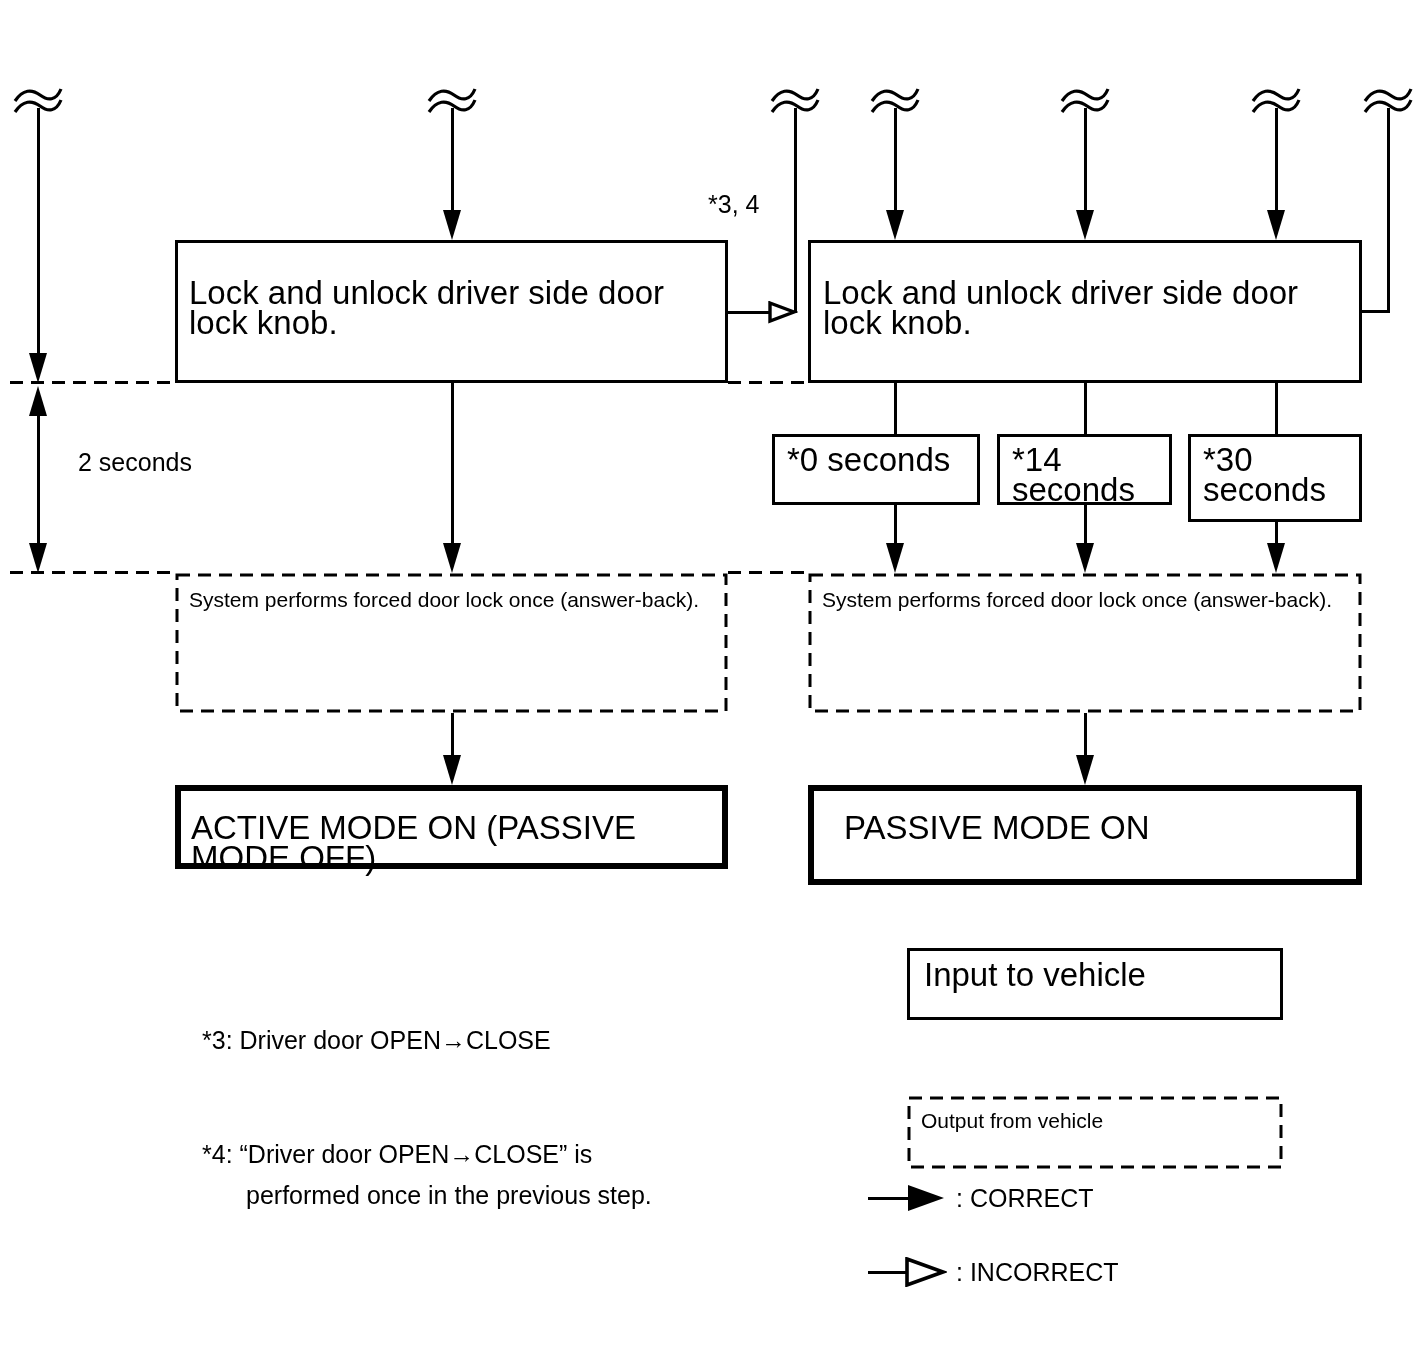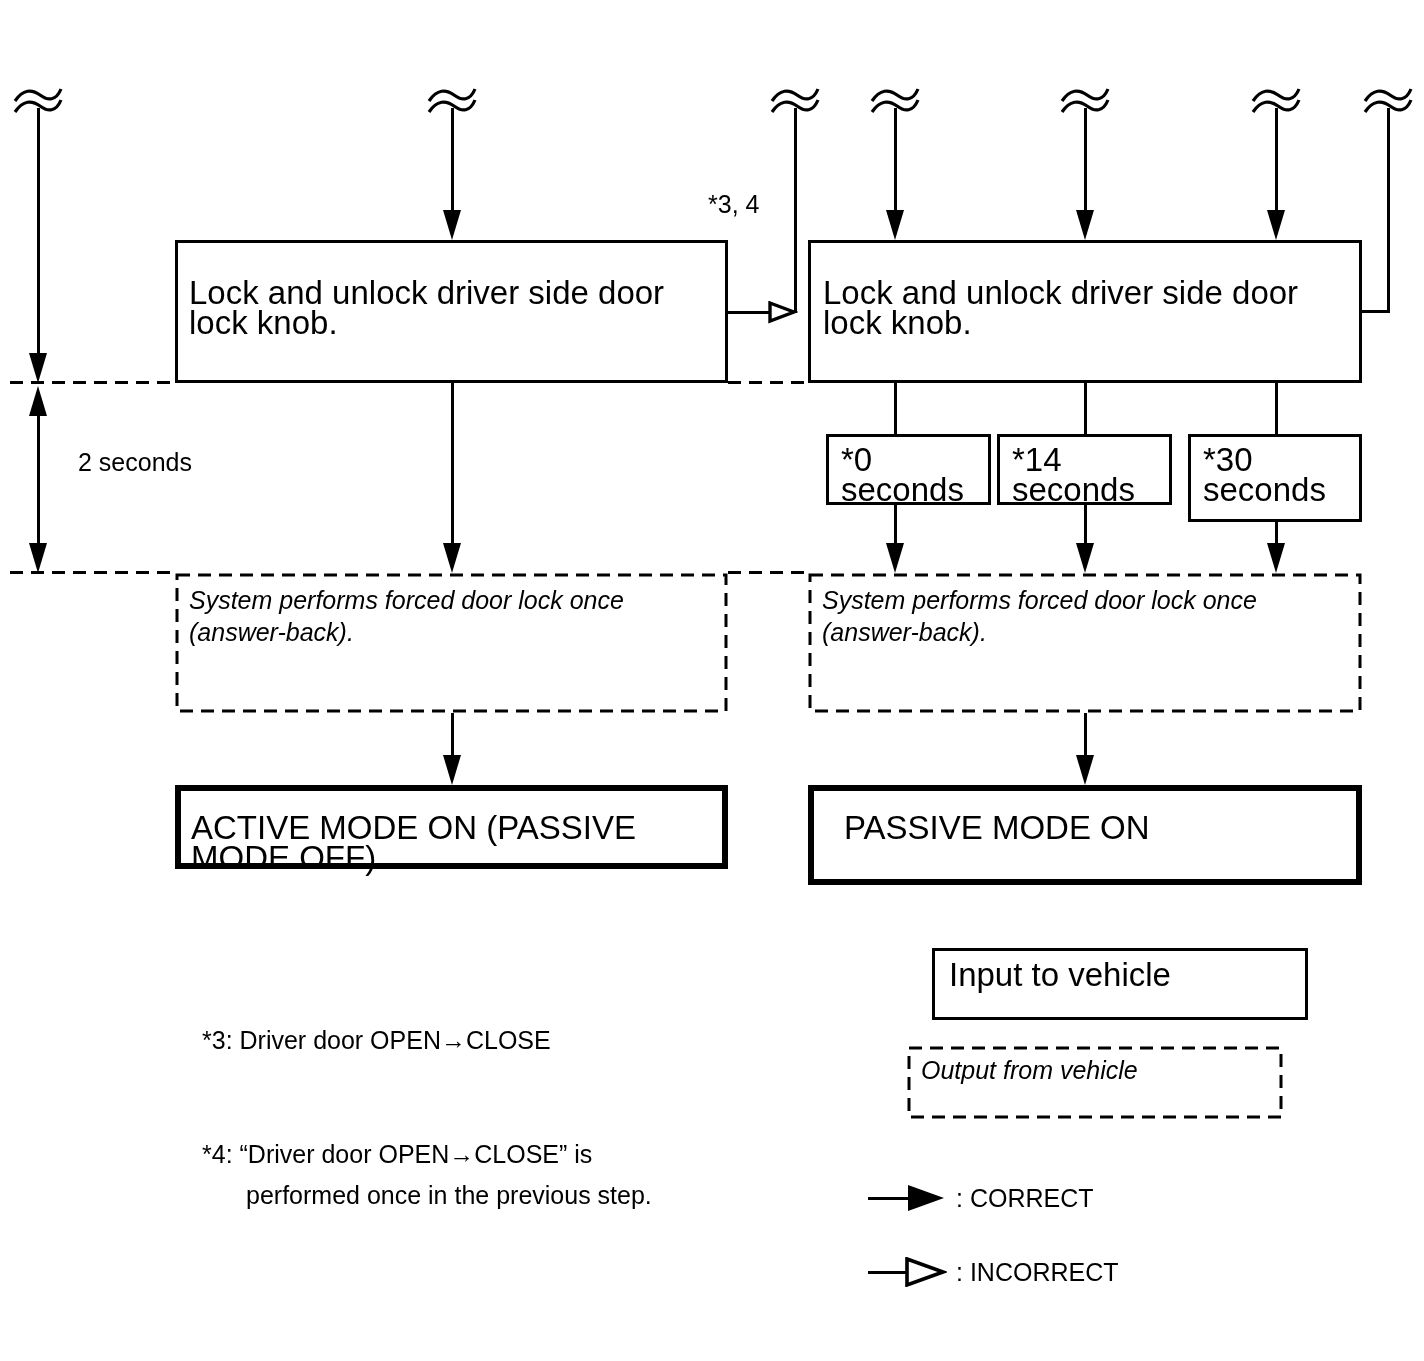--- a/index.html
+++ b/index.html
@@ -23,21 +23,21 @@
   .ar{position:absolute;width:0;height:0;
       border-top:13px solid transparent;border-bottom:13px solid transparent;
       border-left:36px solid #000;}
   
   .box{position:absolute;box-sizing:border-box;border:3px solid #000;background:#fff;
        font-size:33px;line-height:30px;}
   .tbox{border-width:6px;}
   .dwrap{position:absolute;background:#fff;}
   .dwrap svg{position:absolute;left:0;top:0;}
   .dwrap .dtext{position:absolute;left:0;top:0;right:0;bottom:0;
-       font-size:25px;line-height:32px;padding:11px 16px 0 14px;font-style:italic;}
+       font-size:21px;line-height:32px;padding:11px 16px 0 14px;}
   .txt{position:absolute;font-size:25px;line-height:29px;white-space:pre;}
   .brk{position:absolute;}
 </style>
 </head>
 <body>
 
 <div class="canvas">
 
   <svg class="brk" style="left:12px;top:84px" width="52" height="30">
       <path d="M3 17 C 11 5, 20 5, 28 11 S 44 17, 49 5" fill="none" stroke="#000" stroke-width="3.2"></path>
@@ -119,21 +119,21 @@
   <div class="box" style="left:808px;top:240px;width:554px;height:143px;padding:35px 10px 0 12px">
     <span>Lock and unlock driver side door lock knob.</span>
   </div>
 
   <div class="hl" style="left:728px;top:311px;width:44px"></div>
   <svg class="abs" style="left:768px;top:301px" width="30" height="24">
     <polygon points="2,2 26,11 2,20" fill="#fff" stroke="#000" stroke-width="3.4"></polygon>
   </svg>
   <div class="txt" style="left:708px;top:190px">*3, 4</div>
 
-  <div class="box" style="left:826px;top:434px;width:165px;height:71px;padding:8px 12px 0 12px">
+  <div class="box" style="left:772px;top:434px;width:208px;height:71px;padding:8px 12px 0 12px">
     <span>*0 seconds</span>
   </div>
   <div class="box" style="left:997px;top:434px;width:175px;height:71px;padding:8px 4px 0 12px">
     <span>*14 seconds</span>
   </div>
   <div class="box" style="left:1188px;top:434px;width:174px;height:88px;padding:8px 4px 0 12px">
     <span>*30 seconds</span>
   </div>
 
   <div class="dwrap" style="left:175px;top:573px;width:553px;height:140px">
@@ -149,24 +149,24 @@
     <div class="dtext">System performs forced door lock once (answer-back).</div>
   </div>
 
   <div class="box tbox" style="left:175px;top:785px;width:553px;height:84px;padding:22px 6px 0 10px">
     <span>ACTIVE MODE ON (PASSIVE MODE OFF)</span>
   </div>
   <div class="box tbox" style="left:808px;top:785px;width:554px;height:100px;padding:22px 6px 0 30px">
     <span>PASSIVE MODE ON</span>
   </div>
 
-  <div class="box" style="left:932px;top:948px;width:376px;height:72px;padding:9px 6px 16px 14px">
+  <div class="box" style="left:907px;top:948px;width:376px;height:72px;padding:9px 6px 16px 14px">
     <span>Input to vehicle</span>
   </div>
-  <div class="dwrap" style="left:907px;top:1046px;width:376px;height:73px">
+  <div class="dwrap" style="left:907px;top:1096px;width:376px;height:73px">
     <svg width="376" height="73">
         <rect x="2" y="2" width="372" height="69" fill="none" stroke="#000" stroke-width="3" stroke-dasharray="13 8"></rect>
       </svg>
     <div class="dtext" style="padding:10px 6px 0 14px;line-height:29px">Output from vehicle</div>
   </div>
 
   <div class="txt" style="left:202px;top:1026px">*3: Driver door OPEN→CLOSE</div>
   <div class="txt" style="left:202px;top:1140px">*4: “Driver door OPEN→CLOSE” is</div>
   <div class="txt" style="left:246px;top:1181px">performed once in the previous step.</div>
 

